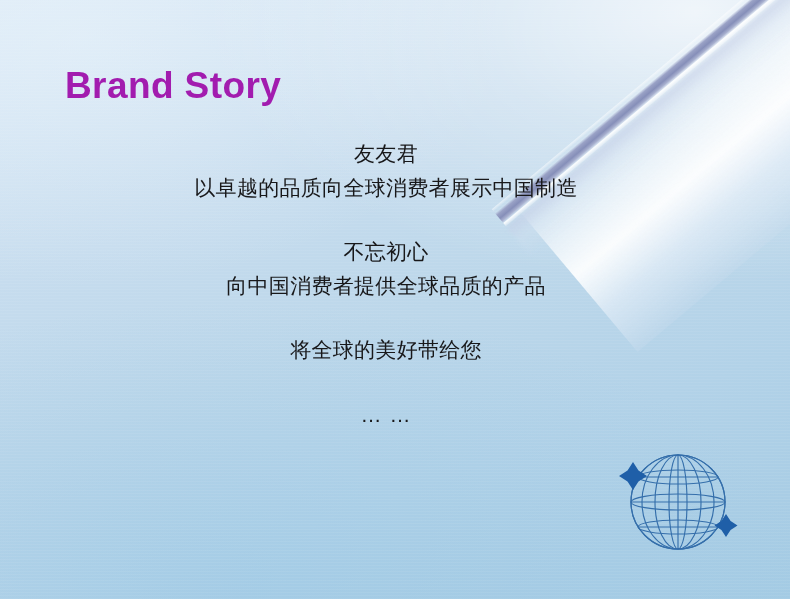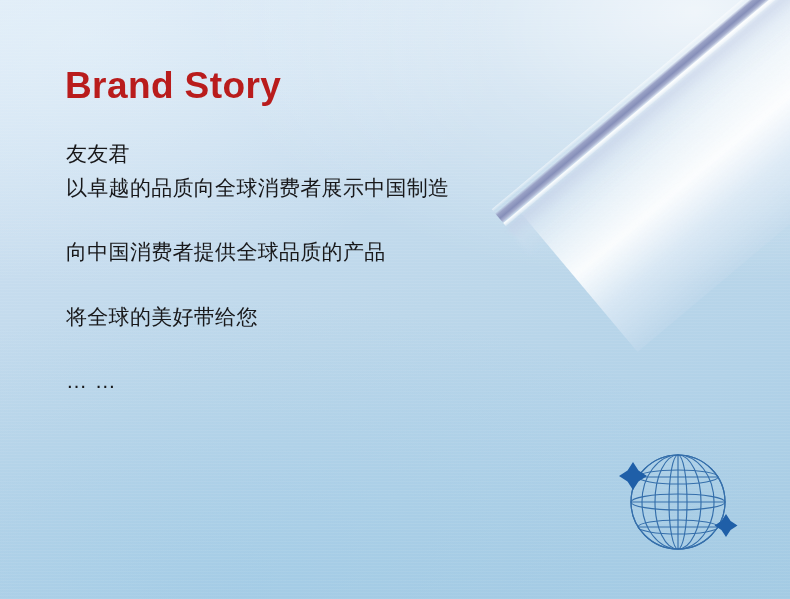--- a/index.html
+++ b/index.html
@@ -129,30 +129,31 @@
   }
 
   .slide-title {
     position: absolute;
     left: 0;
     top: 66px;
     margin: 0;
     font-size: 37px;
     font-weight: 700;
     letter-spacing: .4px;
-    color: #b91c1c;
+    color: #a21caf;
     line-height: 1.1;
     white-space: nowrap;
   }
 
   .body-block {
     position: absolute;
     left: 1px;
     top: 137px;
     width: 640px;
+    text-align: center;
   }
   .para {
     margin: 0;
     padding: 0;
   }
   .line {
     font-size: 21px;
     line-height: 33.5px;
     color: #18181a;
     letter-spacing: .3px;
@@ -208,20 +209,21 @@
     <div class="body-block">
 
       <div class="para">
         <div class="line">友友君</div>
         <div class="line">以卓越的品质向全球消费者展示中国制造</div>
       </div>
 
       <div class="para-gap"></div>
 
       <div class="para">
+        <div class="line">不忘初心</div>
         <div class="line">向中国消费者提供全球品质的产品</div>
       </div>
 
       <div class="para-gap-lg"></div>
 
       <div class="para">
         <div class="line">将全球的美好带给您</div>
       </div>
 
       <div class="para-gap"></div>

